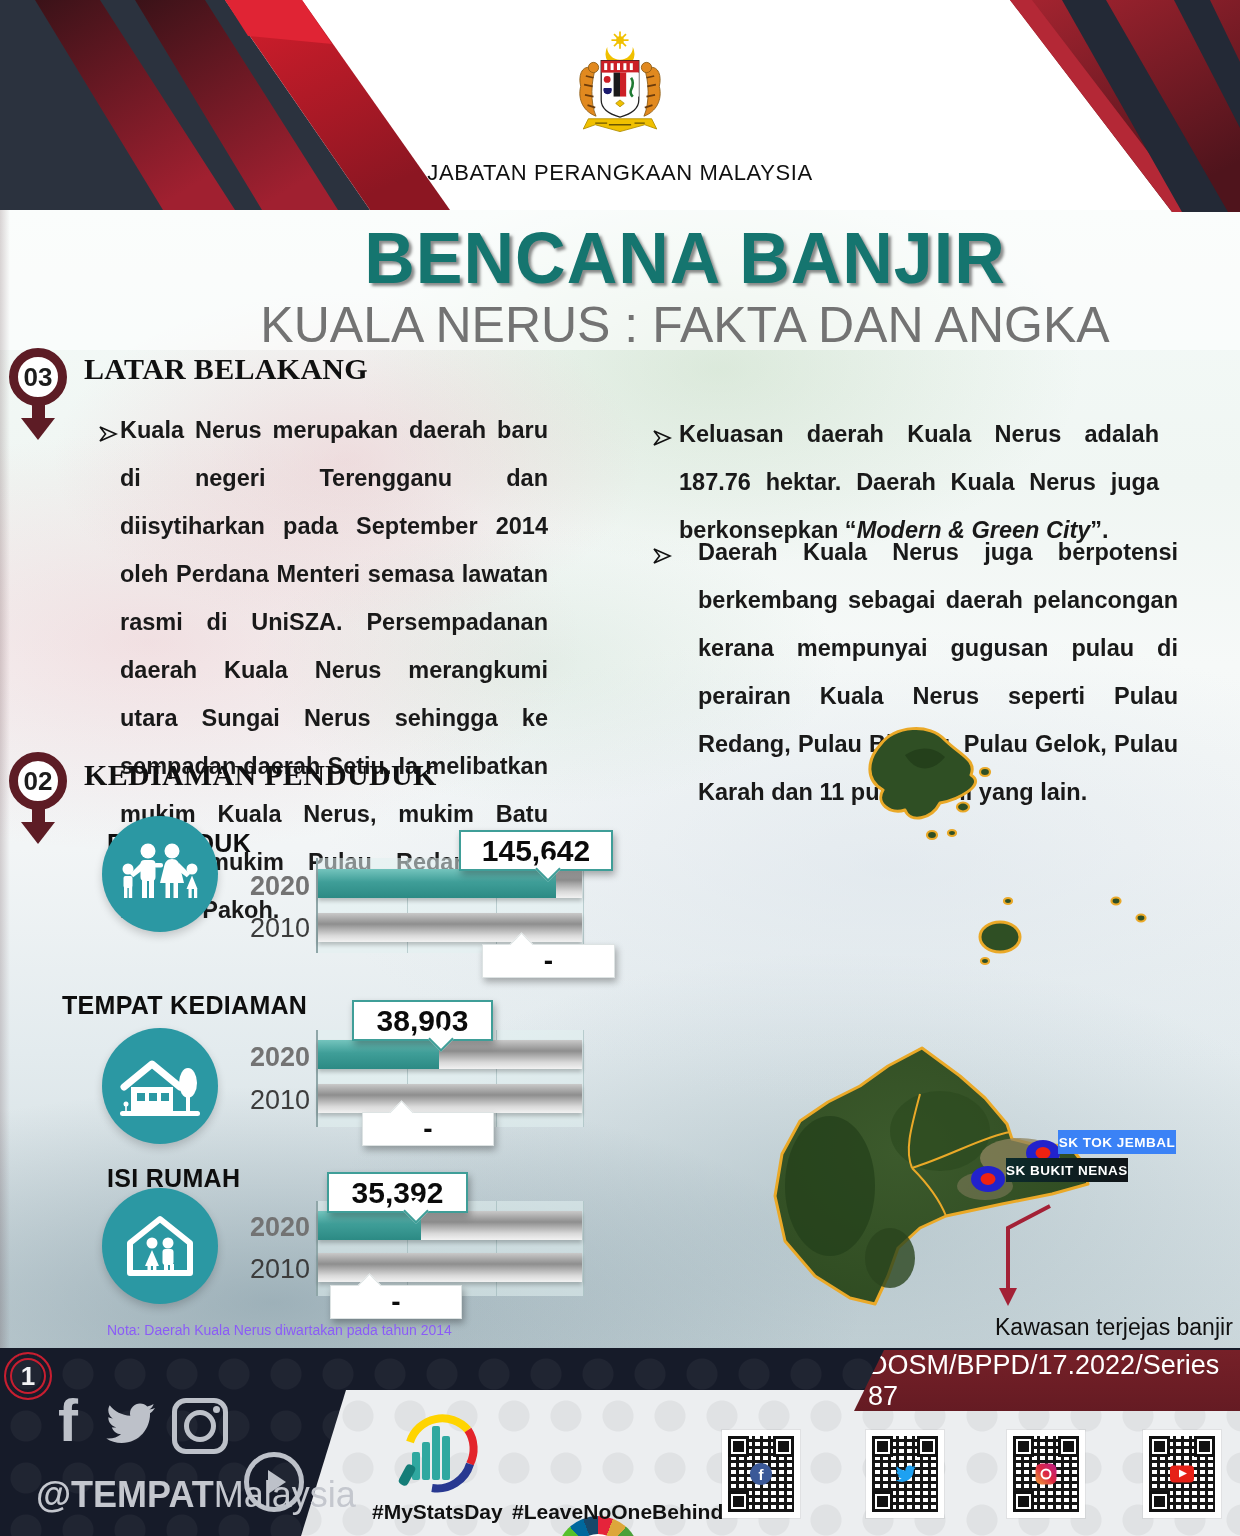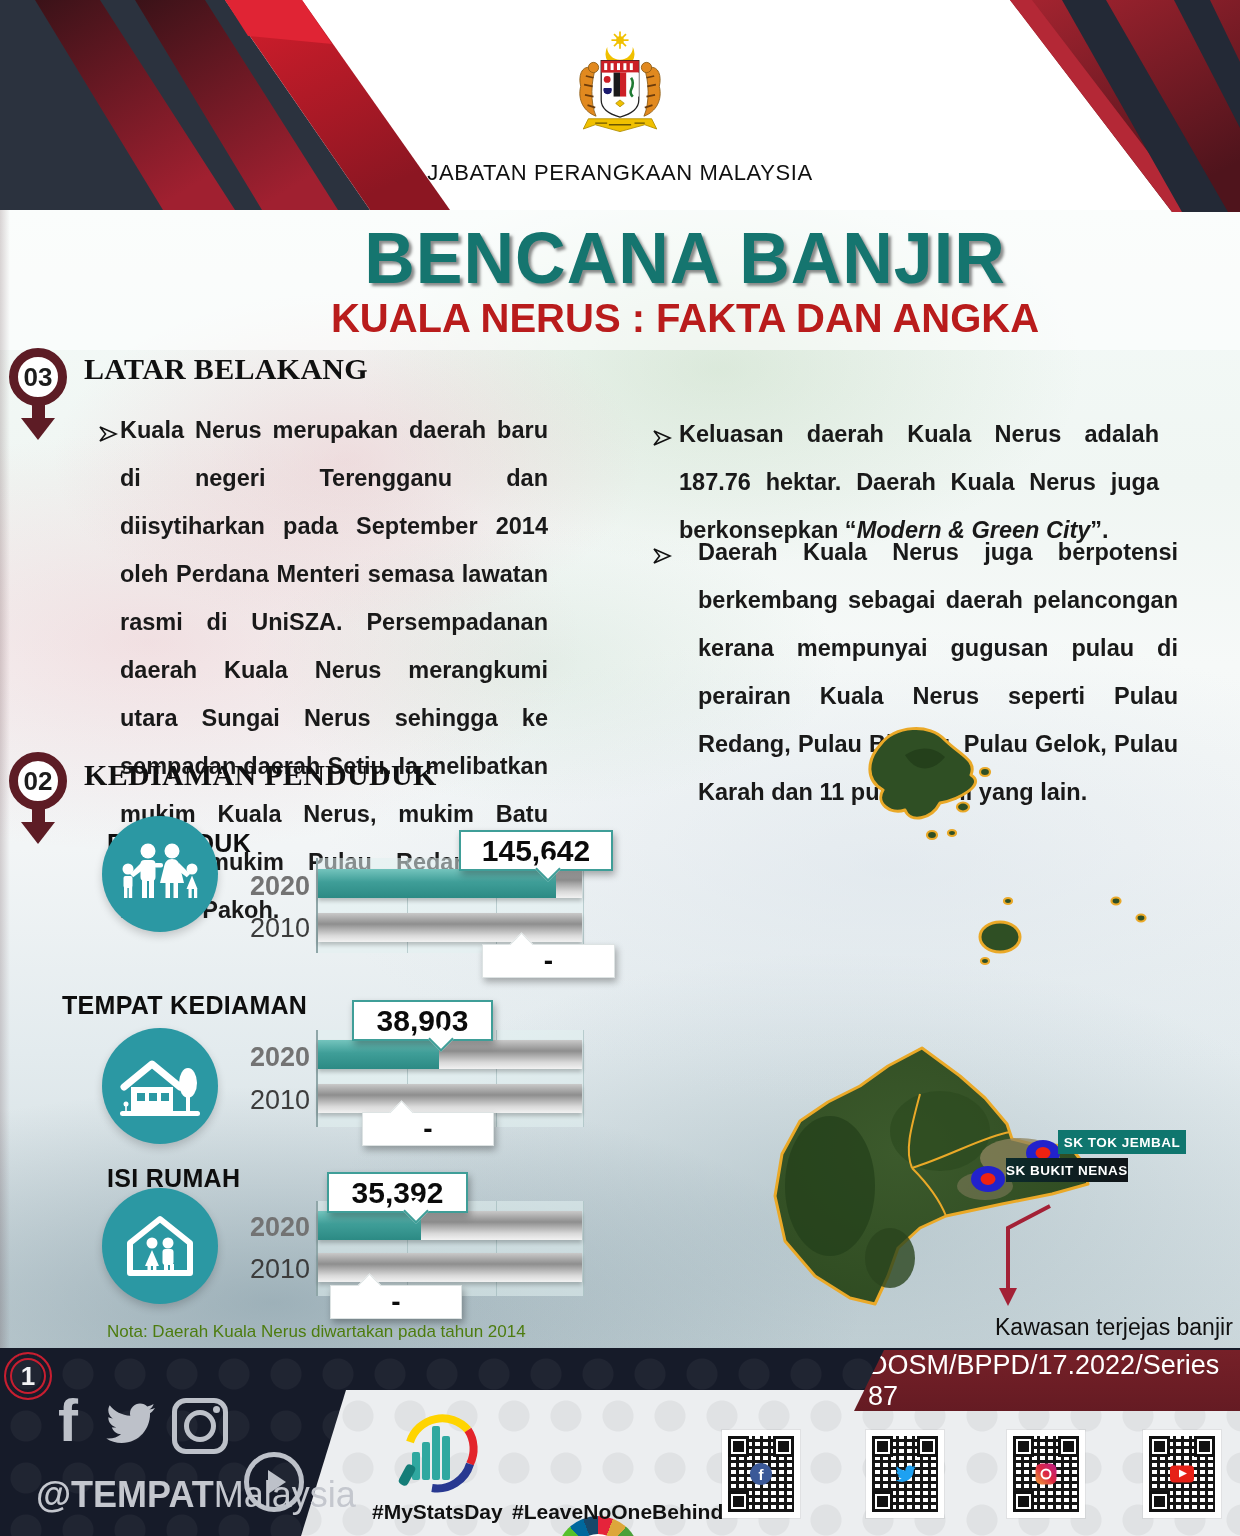--- a/index.html
+++ b/index.html
@@ -20,21 +20,21 @@
       linear-gradient(180deg,#f4faf8 0%,#f0f6f3 24%,#f6f9f8 40%,#f2f5f6 56%,#e3ebee 74%,#ccd8dc 100%);}
   .title-veil{left:0;top:210px;width:1240px;height:140px;background:rgba(255,255,255,.55);}
   .left-shadow{left:0;top:210px;width:10px;height:1138px;background:linear-gradient(90deg,rgba(60,22,28,.18),transparent);}
 
   
   .header{left:0;top:0;width:1240px;height:210px;background:#fff;}
   .agency{left:0;top:160px;width:1240px;text-align:center;font-size:22px;font-weight:500;letter-spacing:.6px;color:#101010;}
 
   .title-main{left:130px;top:218px;width:1110px;text-align:center;font-size:70px;font-weight:800;letter-spacing:1px;
               color:#15756f;text-shadow:3px 3px 3px rgba(45,45,45,.55);transform:scaleY(1.04);}
-  .title-sub{left:130px;top:296px;width:1110px;text-align:center;font-size:40px;font-weight:700;color:#b91c1c;}
+  .title-sub{left:130px;top:296px;width:1110px;text-align:center;font-size:50px;font-weight:400;color:#737373;}
 
   
   .badge{width:70px;text-align:center;}
   .badge-circle{width:40px;height:40px;margin:0 auto;background:#fff;border:9px solid #5d1c25;border-radius:50%;
                 display:flex;align-items:center;justify-content:center;font-size:26px;font-weight:800;color:#1c1c1c;}
   .badge-stem{width:13px;height:14px;margin:-2px auto 0;background:#5d1c25;}
   .badge-arrow{width:0;height:0;margin:0 auto;border-left:17px solid transparent;border-right:17px solid transparent;border-top:22px solid #5d1c25;}
   .sec-heading{font-size:30px;font-weight:800;color:#101010;letter-spacing:.3px;font-family:Liberation Serif, serif;}
 
   
@@ -55,21 +55,21 @@
   .bar-track{height:29px;background:linear-gradient(180deg,#c9c9c9 0%,#8e8e8e 38%,#d9d9d9 78%,#f2f2f2 100%);
              box-shadow:0 3px 4px rgba(0,0,0,.22);}
   .bar-fill{position:absolute;left:0;top:0;height:100%;
             background:linear-gradient(180deg,#74c4bd 0%,#3f9e98 45%,#2c8a84 100%);}
   .callout{background:#fff;border:2px solid #3f9e98;box-shadow:2px 4px 7px rgba(0,0,0,.3);height:37px;
            display:flex;align-items:center;justify-content:center;font-weight:800;font-size:30px;color:#0b0b0b;}
   .callout .ptr{position:absolute;bottom:-9px;width:16px;height:16px;background:#fff;transform:rotate(45deg);
                 border-right:2px solid #3f9e98;border-bottom:2px solid #3f9e98;}
   .callout.minus{border:1px solid #dde3e3;height:32px;font-size:28px;}
   .callout.minus .ptr{bottom:auto;top:-9px;border:0;border-left:1px solid #dde3e3;border-top:1px solid #dde3e3;}
-  .note{font-size:17px;color:#4d7c0f;}
+  .note{font-size:14px;color:#8b5cf6;}
 
   
   .map-label{height:24px;display:flex;align-items:center;justify-content:center;color:#fff;font-size:13.5px;font-weight:800;letter-spacing:.5px;}
   .map-caption{font-size:23px;font-weight:500;color:#101010;}
 
   
   .footer{left:0;top:1348px;width:1240px;height:188px;background:#161b29;
     background-image:radial-gradient(circle at 50% 50%, rgba(255,255,255,.045) 0 15px, transparent 16px);
     background-size:52px 52px;}
   .page-badge{left:4px;top:1352px;width:44px;height:44px;border-radius:50%;border:2px solid #c81e30;
@@ -394,21 +394,21 @@
       <path d="M142 132 C180 120 215 100 240 96" fill="none" stroke="#eaa928" stroke-width="2"></path>
       <path d="M142 132 C160 150 170 165 176 180" fill="none" stroke="#eaa928" stroke-width="2"></path>
       <ellipse cx="273" cy="117" rx="17" ry="13" fill="#2222cc"></ellipse>
         <ellipse cx="273" cy="117" rx="7.5" ry="6" fill="#ee2211"></ellipse>
       <ellipse cx="218" cy="143" rx="17" ry="13" fill="#2222cc"></ellipse>
         <ellipse cx="218" cy="143" rx="7.5" ry="6" fill="#ee2211"></ellipse>
       <path d="M280 170 L238 192 L238 252" fill="none" stroke="#a32136" stroke-width="4"></path>
       <path d="M229 252 L247 252 L238 270 Z" fill="#a32136"></path>
     </g>
   </svg>
-  <div class="abs map-label" style="left:1058px;top:1130px;width:128px;background:#0f766e">SK TOK JEMBAL</div>
+  <div class="abs map-label" style="left:1058px;top:1130px;width:118px;background:#3b82f6">SK TOK JEMBAL</div>
   <div class="abs map-label" style="left:1006px;top:1158px;width:122px;background:linear-gradient(90deg,#0c2b2b,#101418)">SK BUKIT NENAS</div>
   <div class="abs map-caption" style="left:995px;top:1314px">Kawasan terjejas banjir</div>
 
   <div class="abs footer"></div>
   <div class="abs white-panel"></div>
   <div class="abs series-banner">DOSM/BPPD/17.2022/Series 87</div>
   <div class="abs page-badge">1</div>
 
   <div class="abs soc" style="left:58px;top:1386px;font-size:60px;font-weight:700">f</div>
   <svg class="abs" style="left:100px;top:1400px" width="58" height="48" viewBox="0 0 56 48">

